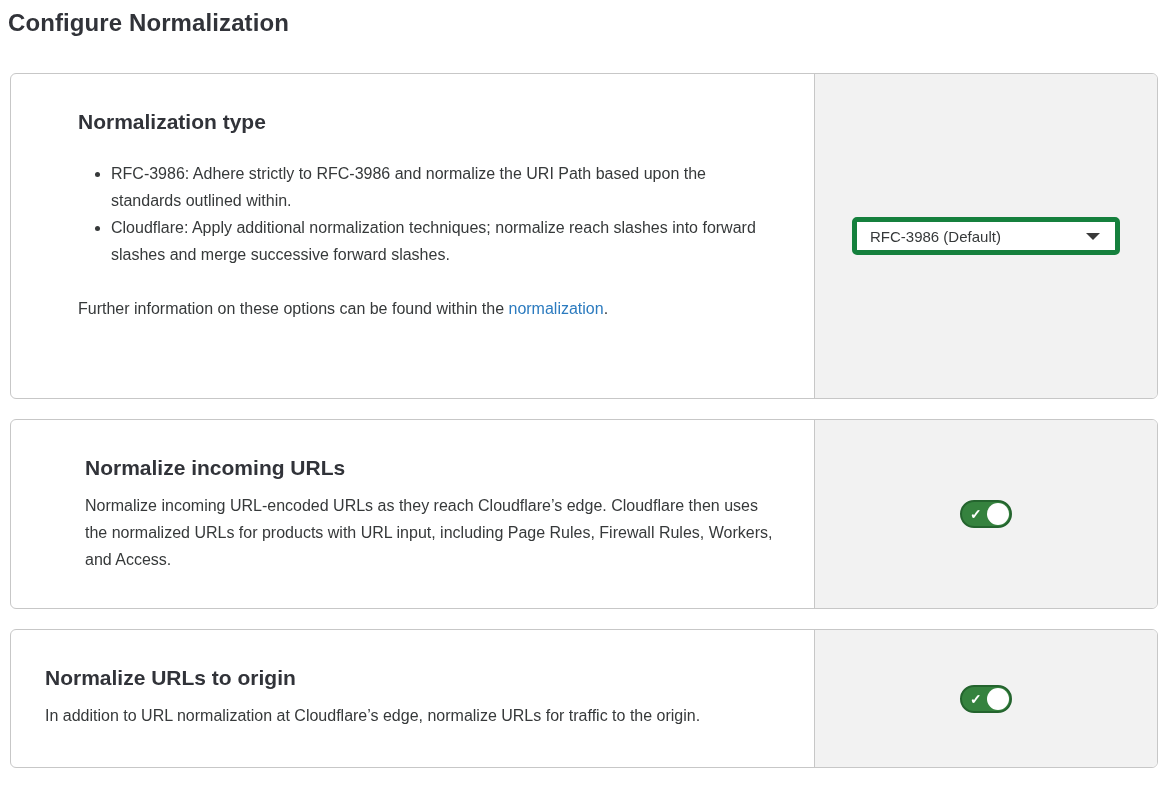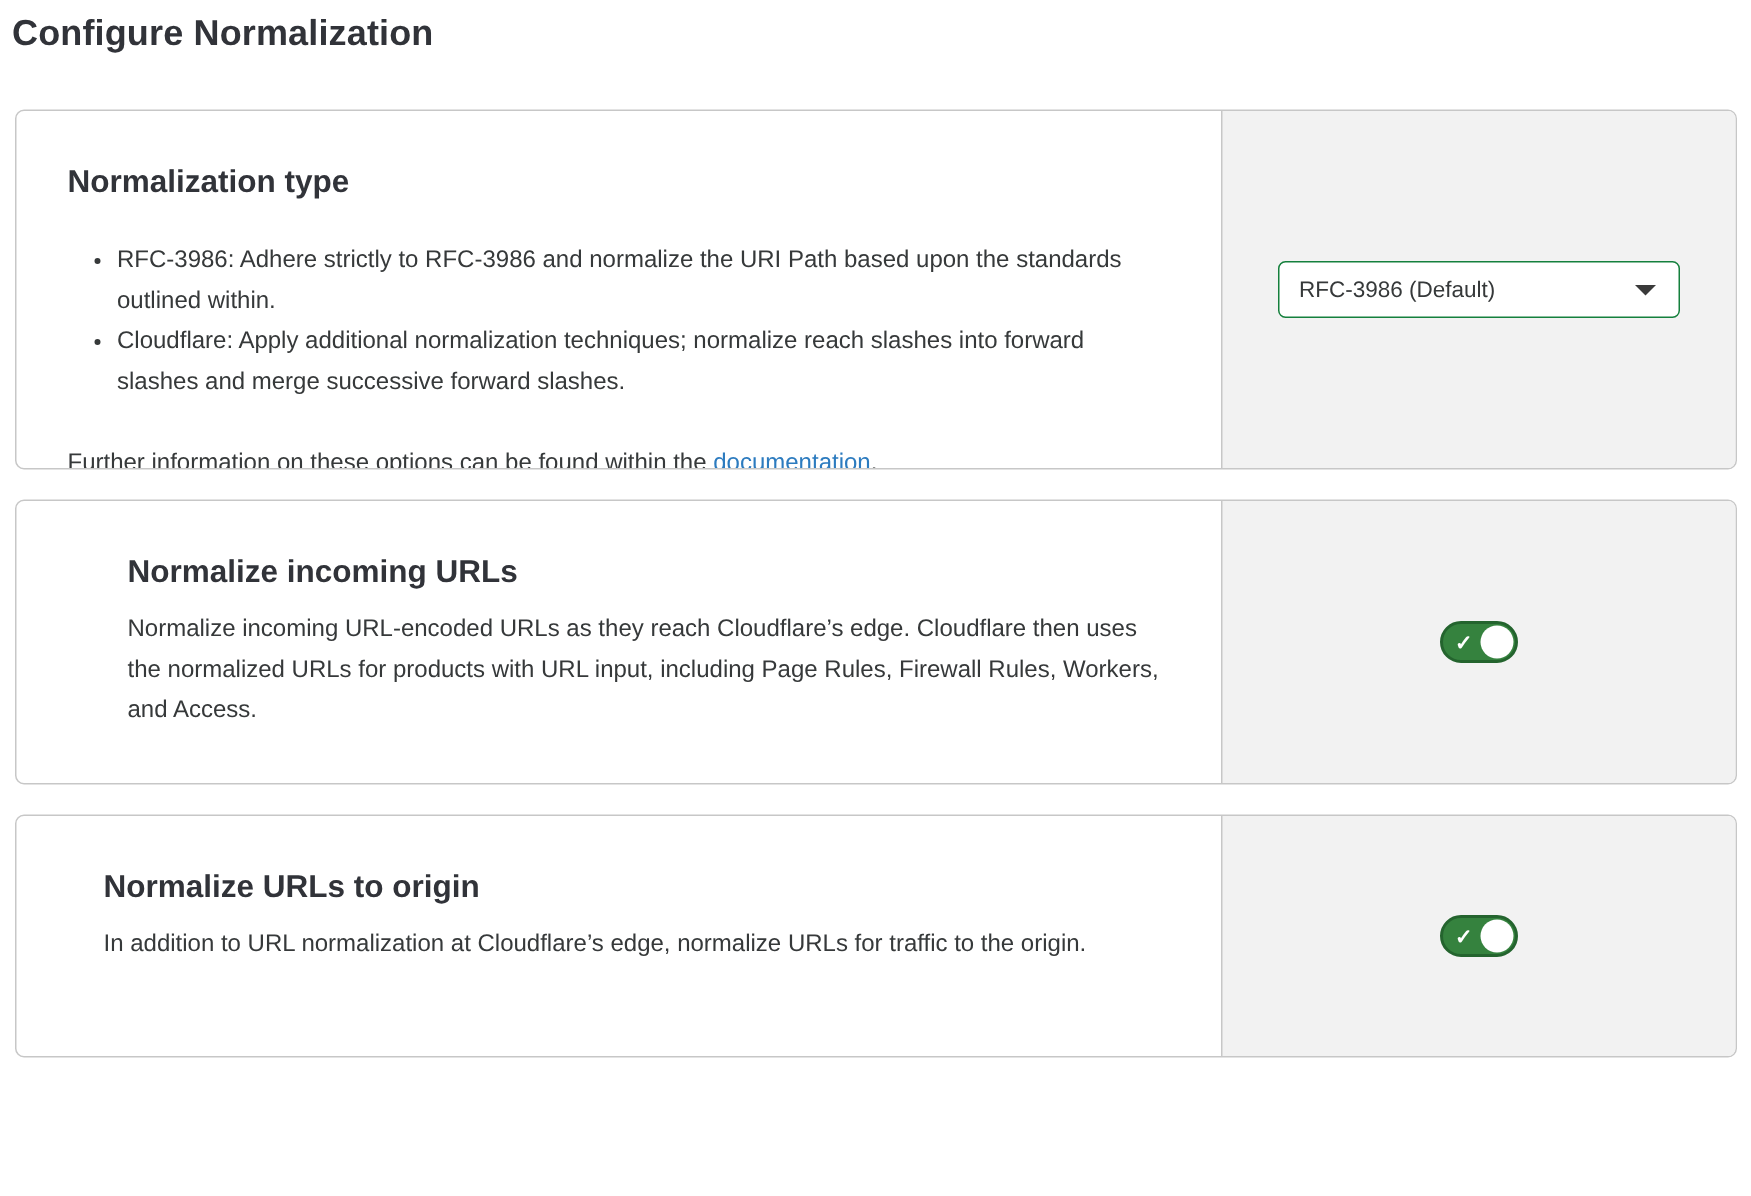--- a/index.html
+++ b/index.html
@@ -20,23 +20,23 @@
   .cards { margin: 36px 9px 0 10px; }
   .card {
     display: flex;
     width: 1148px;
     border: 1px solid #c7c7c7;
     border-radius: 6px;
     background: #ffffff;
     overflow: hidden;
   }
   .card + .card { margin-top: 20px; }
-  .card-1 { height: 240px; }
+  .card-1 { height: 326px; padding-left: 33px; }
   .card-2 { height: 190px; padding-left: 40px; }
-  .card-3 { height: 162px; padding-left: 24px; }
+  .card-3 { height: 139px; }
   .card-content {
     flex: 1;
     padding: 36px 40px 28px 34px;
     max-width: 805px;
   }
   .card-aside {
     width: 343px;
     flex-shrink: 0;
     border-left: 1px solid #c7c7c7;
     background: #f2f2f2;
@@ -72,21 +72,21 @@
   .doc-link {
     color: #2c7bbf;
     text-decoration: none;
     cursor: pointer;
   }
   
   .select-control {
     width: 268px;
     height: 38px;
     background: #ffffff;
-    border: 1px solid #15803d;
+    border: 5px solid #15803d;
     border-radius: 5px;
     display: flex;
     align-items: center;
     justify-content: space-between;
     padding: 0 15px 0 13px;
     cursor: pointer;
   }
   .select-value {
     font-size: 15px;
     color: #36393a;
@@ -134,21 +134,21 @@
 
 <div class="cards">
 
   <section class="card card-1">
     <div class="card-content">
       <h2 class="card-heading">Normalization type</h2>
       <ul class="bullet-list">
         <li>RFC-3986: Adhere strictly to RFC-3986 and normalize the URI Path based upon the standards outlined within.</li>
         <li>Cloudflare: Apply additional normalization techniques; normalize reach slashes into forward slashes and merge successive forward slashes.</li>
       </ul>
-      <p class="body-text footer-note"><span>Further information on these options can be found within the </span><a class="doc-link">documentation</a><span>.</span></p>
+      <p class="body-text footer-note"><span>Further information on these options can be found within the </span><a class="doc-link">normalization</a><span>.</span></p>
     </div>
     <div class="card-aside">
       <div class="select-control">
         <span class="select-value">RFC-3986 (Default)</span>
         <span class="caret-down"></span>
       </div>
     </div>
   </section>
 
   <section class="card card-2">

